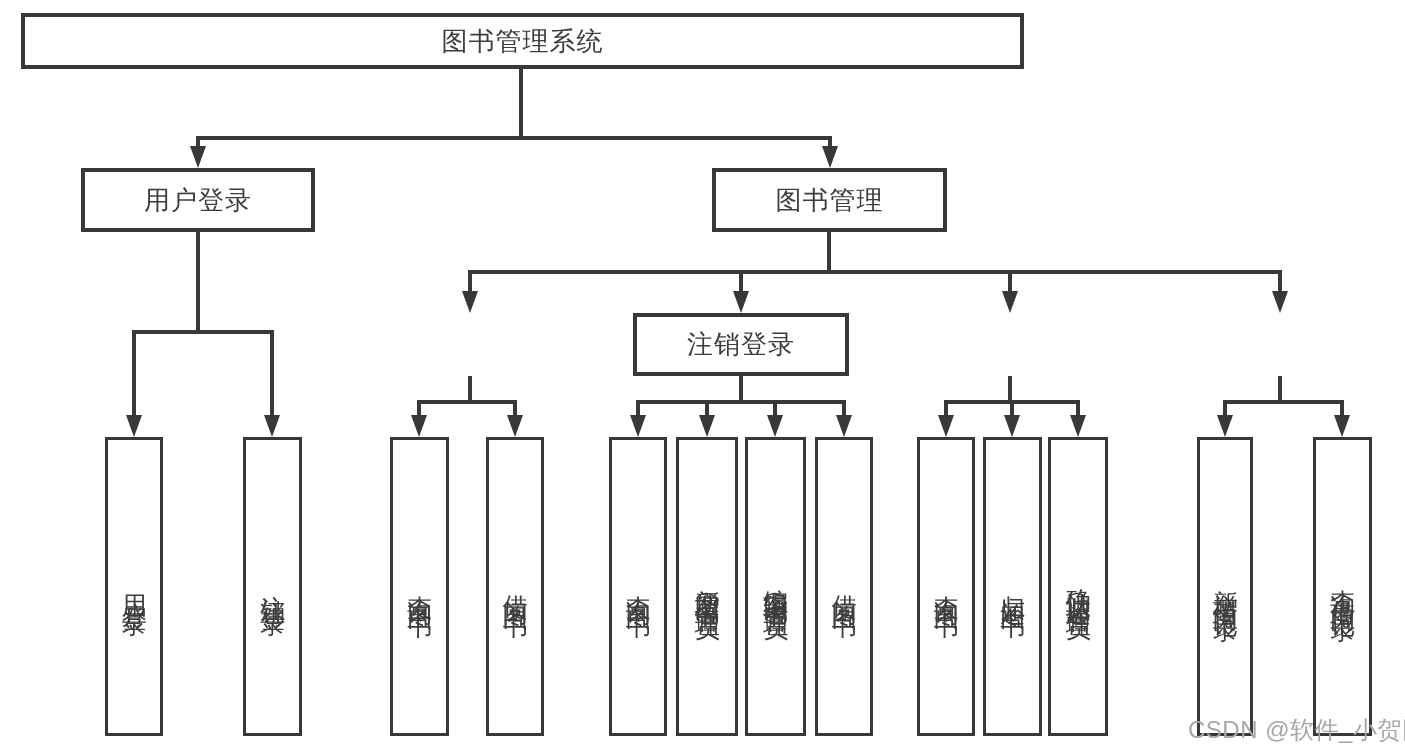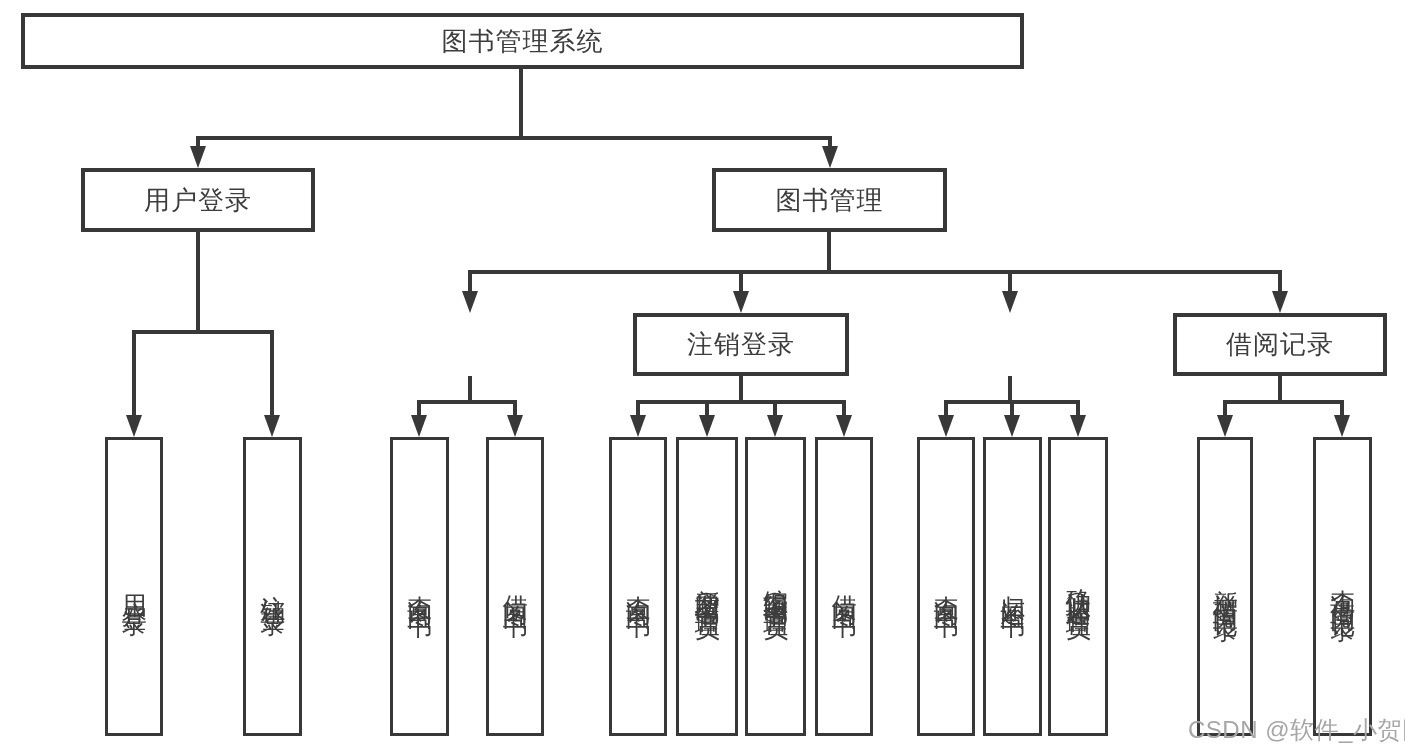--- a/index.html
+++ b/index.html
@@ -70,23 +70,20 @@
   <div class="v" style="left:739px;top:272px;height:20px;"></div>
   <div class="v" style="left:1008px;top:272px;height:20px;"></div>
   <div class="v" style="left:1278px;top:272px;height:20px;"></div>
   <div class="arrow" style="left:462px;top:291px;"></div>
   <div class="arrow" style="left:733px;top:291px;"></div>
   <div class="arrow" style="left:1002px;top:291px;"></div>
   <div class="arrow" style="left:1272px;top:291px;"></div>
 
   <div class="box" style="left:633px;top:313px;width:216px;height:63px;">
     <span class="hlabel">注销登录</span>
-  </div>
-  <div class="box" style="left:1173px;top:313px;width:214px;height:63px;">
-    <span class="hlabel">借阅记录</span>
   </div>
 
   <div class="v" style="left:468px;top:376px;height:28px;"></div>
   <div class="v" style="left:739px;top:376px;height:28px;"></div>
   <div class="v" style="left:1008px;top:376px;height:28px;"></div>
   <div class="v" style="left:1278px;top:376px;height:28px;"></div>
 
   <div class="h" style="left:417px;top:400px;width:100px;"></div>
   <div class="h" style="left:636px;top:400px;width:210px;"></div>
   <div class="h" style="left:944px;top:400px;width:136px;"></div>

